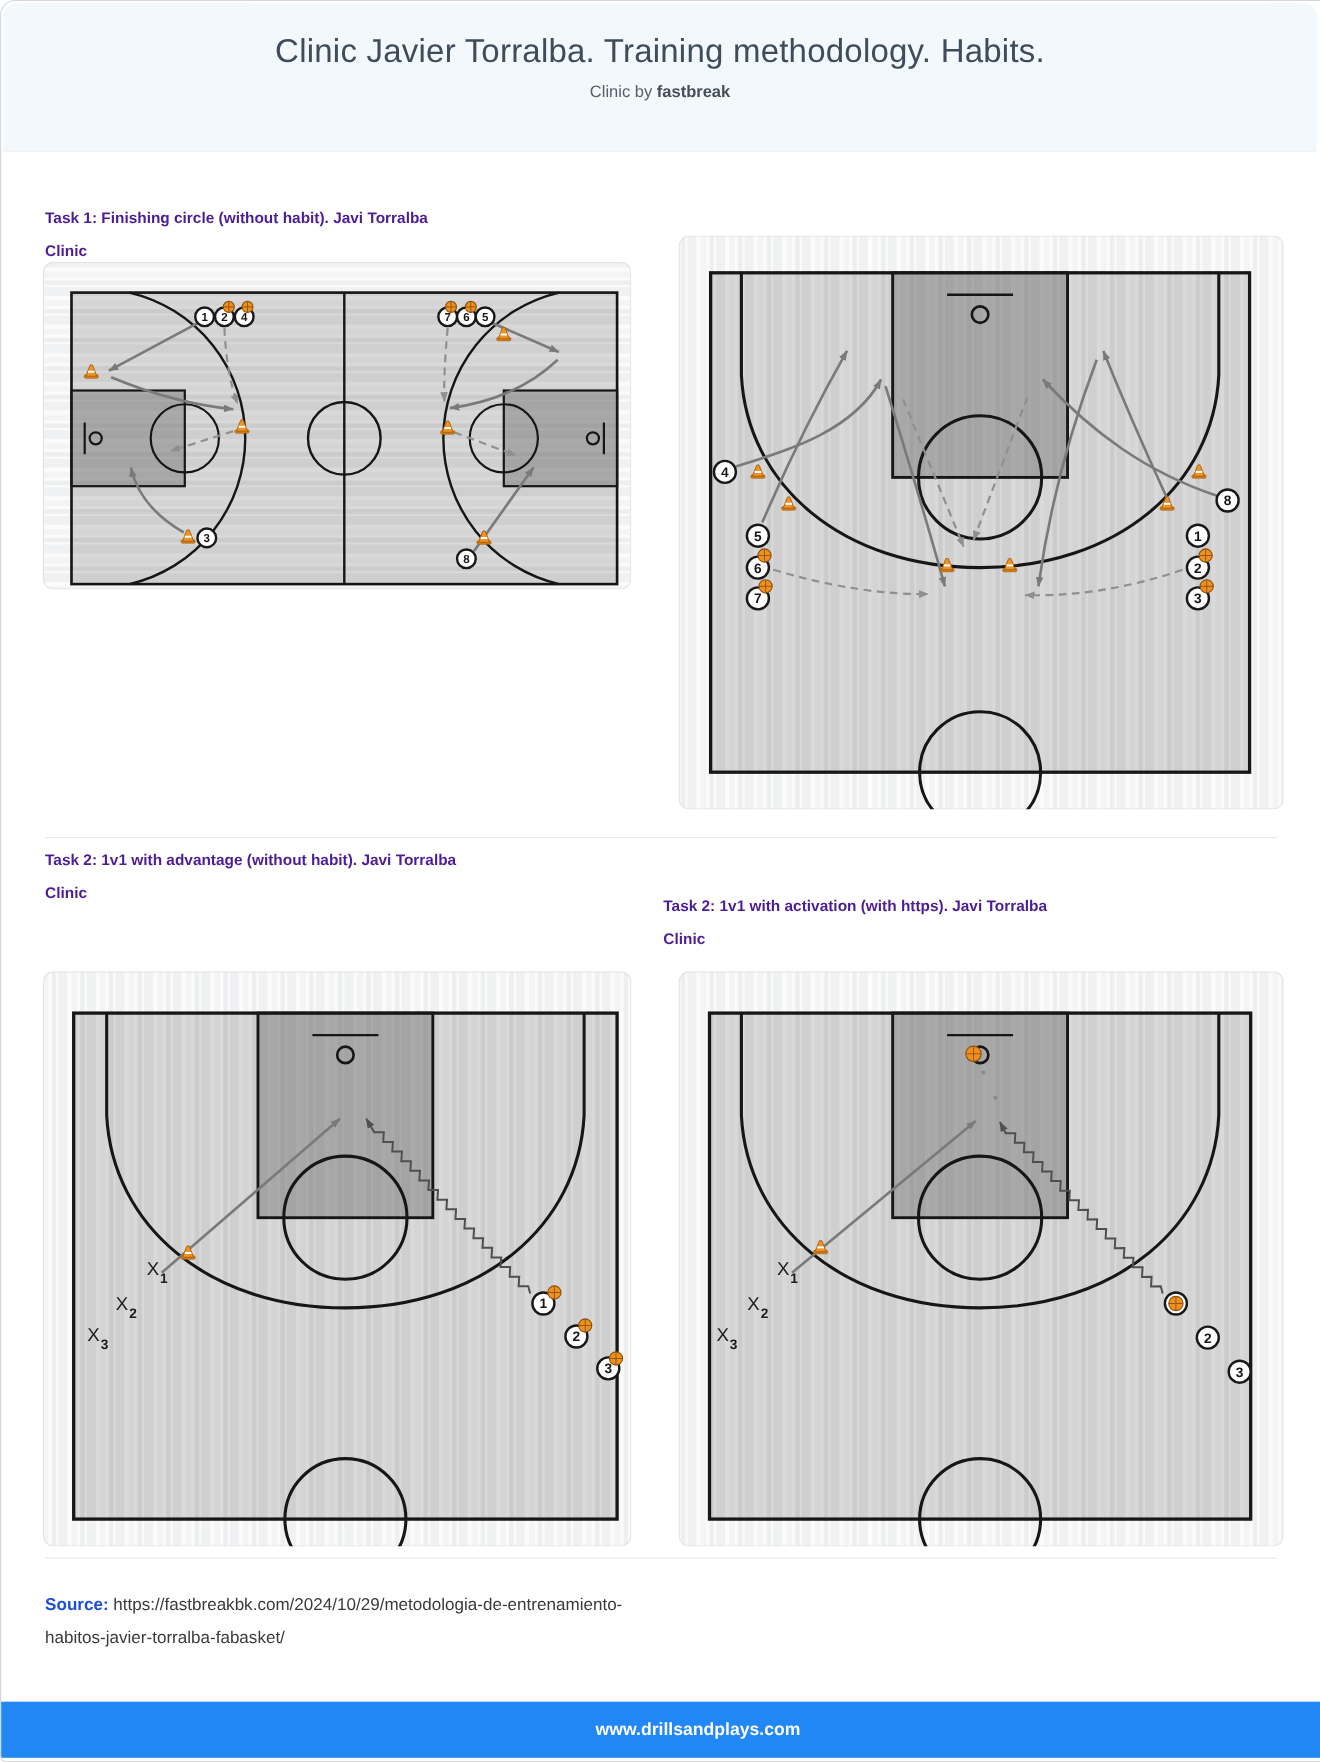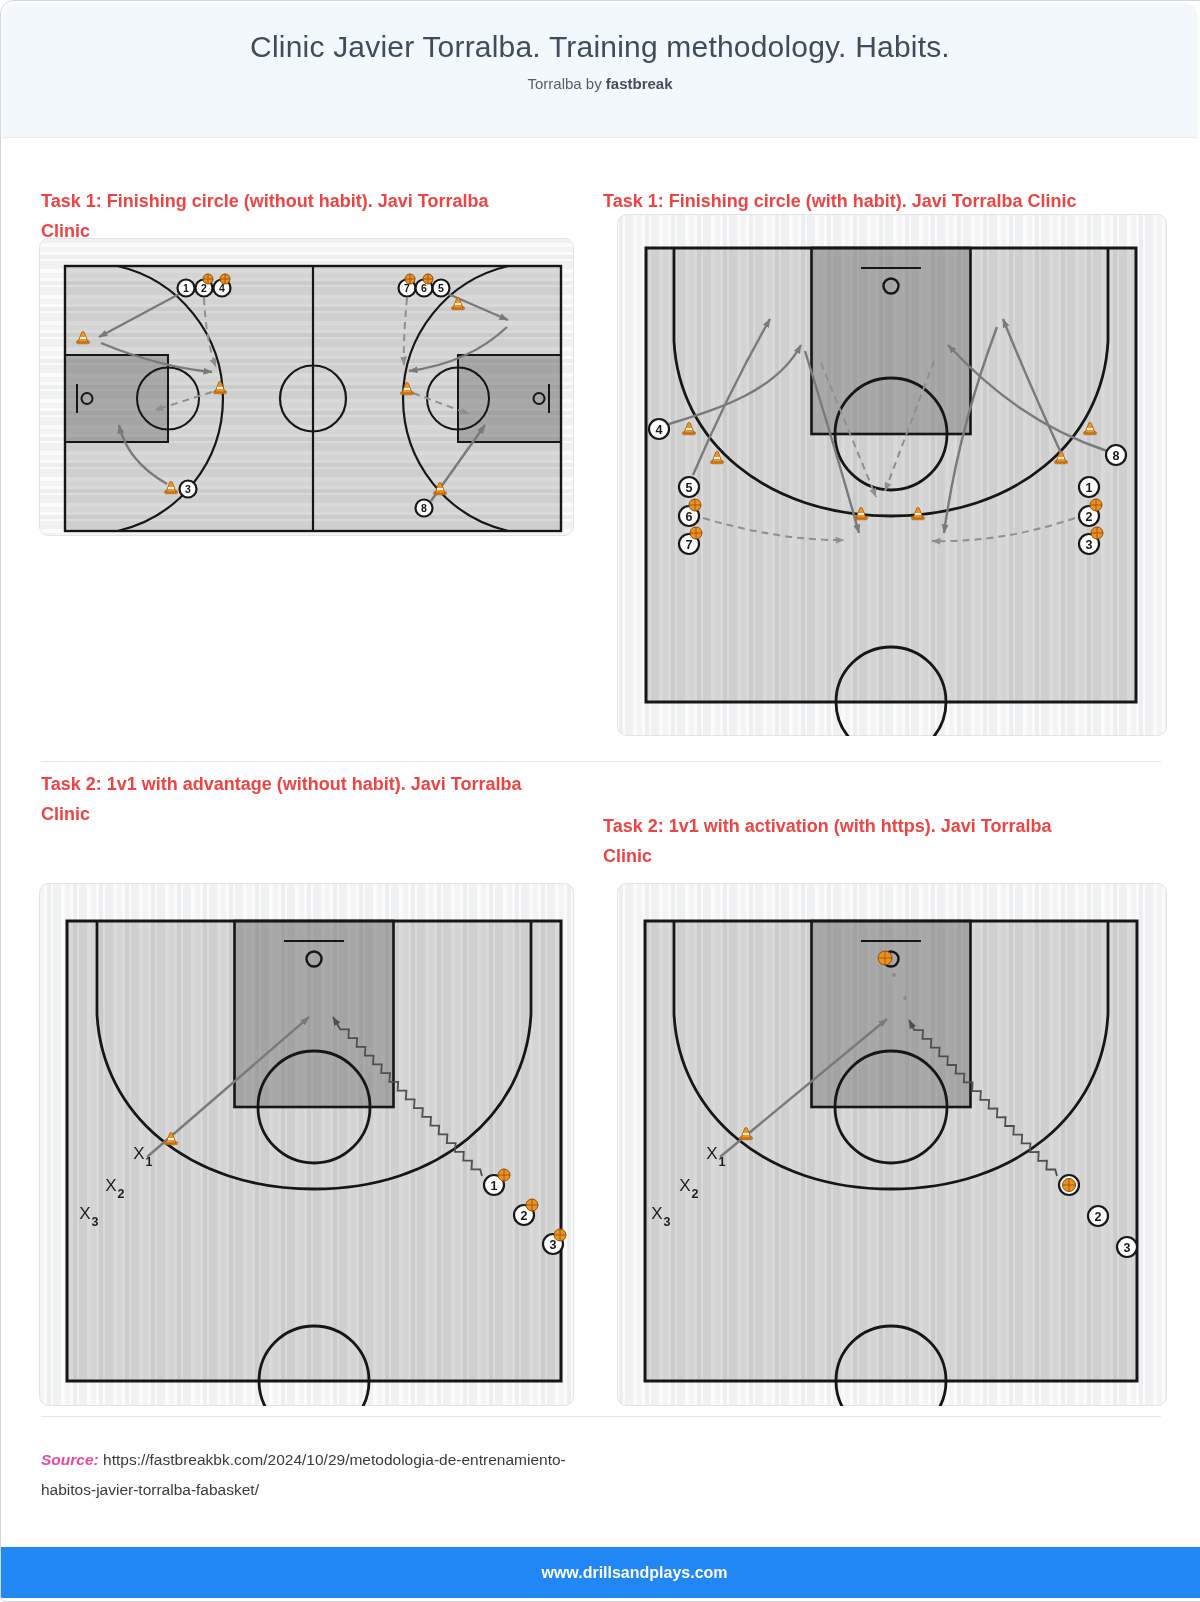--- a/index.html
+++ b/index.html
@@ -3,47 +3,46 @@
 <meta charset="utf-8">
 <style>
   html,body{margin:0;padding:0;background:#ffffff;font-family:"Liberation Sans",sans-serif;}
   .page{position:relative;width:1198px;height:1600px;margin:0 auto;background:#fff;
         border:1px solid #d3d7db;border-radius:14px 14px 6px 6px;overflow:hidden;padding-left:37px;}
   .header{position:absolute;left:2px;top:2px;width:1194px;height:134px;background:#f3f8fc;
           border-bottom:1px solid #e9e9e9;border-radius:12px 12px 0 0;text-align:center;}
   .header h1{margin:0;padding-top:27px;font-size:30px;font-weight:400;color:#3f4c5a;letter-spacing:.2px;}
   .created{margin-top:11px;font-size:15px;color:#57606a;}
   .created b{color:#454e57;text-align:center;}
-  .task-title{position:absolute;font-size:18px;font-weight:700;color:#ef4444;line-height:30px;white-space:pre-line;}
+  .task-title{position:absolute;font-size:14px;font-weight:700;color:#4c1d95;line-height:30px;white-space:pre-line;}
   .t1{left:40px;top:170px;width:520px;}
   .t2{left:602px;top:170px;width:585px;}
   .t3{left:40px;top:753px;width:520px;}
   .t4{left:602px;top:795px;width:585px;}
   .diagram-svg{position:absolute;}
   .hr{position:absolute;left:40px;width:1120px;height:0;border-top:1px solid #e8e8e8;}
   .hr1{top:760px;} .hr2{top:1415px;}
   .source{position:absolute;left:40px;top:1444px;width:600px;font-size:15.5px;line-height:30px;color:#3a3a3a;}
-  .source b{color:#ec4899;font-style:italic;}
+  .source b{color:#1d4ed8;}
   .source .url{white-space:pre-line;}
   .footer{position:absolute;left:0;top:1546px;width:100%;height:51px;background:#2187f5;
           display:flex;align-items:center;justify-content:center;}
   .footer span{color:#fff;font-weight:700;font-size:16px;margin-left:32px;}
 </style>
 </head>
 <body>
 
 <div class="page">
   <div class="header">
     <h1>Clinic Javier Torralba. Training methodology. Habits.</h1>
-    <div class="created"><span>Torralba by </span><b>fastbreak</b></div>
+    <div class="created"><span>Clinic by </span><b>fastbreak</b></div>
   </div>
 
   <h2 class="task-title t1">Task 1: Finishing circle (without habit). Javi Torralba
 Clinic</h2>
-  <h2 class="task-title t2">Task 1: Finishing circle (with habit). Javi Torralba Clinic</h2>
   <h2 class="task-title t3">Task 2: 1v1 with advantage (without habit). Javi Torralba
 Clinic</h2>
   <h2 class="task-title t4">Task 2: 1v1 with activation (with https). Javi Torralba
 Clinic</h2>
 
   <svg class="diagram-svg" viewBox="38 237 535 298" width="535" height="298" style="left: 38px; top: 237px;">
       <defs>
         <pattern id="po0" width="26" height="26" patternUnits="userSpaceOnUse" patternTransform="rotate(90)">
           <rect x="0" y="0" width="26" height="26" fill="#fbfbfb"></rect>
           <rect x="0" y="0" width="8" height="26" fill="#f0f1f2"></rect>

